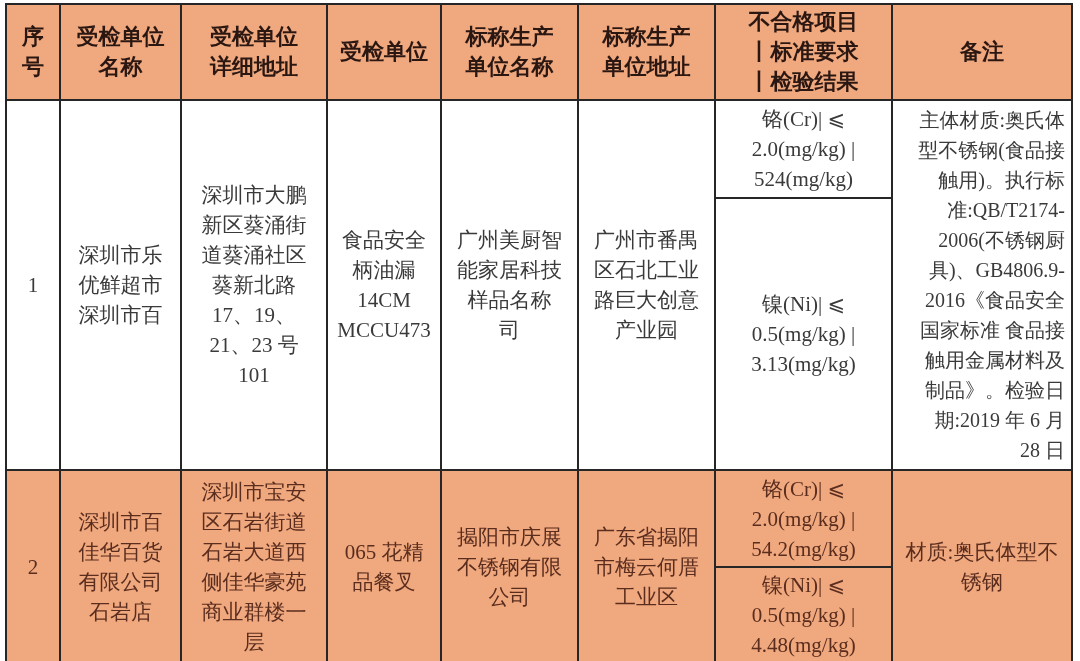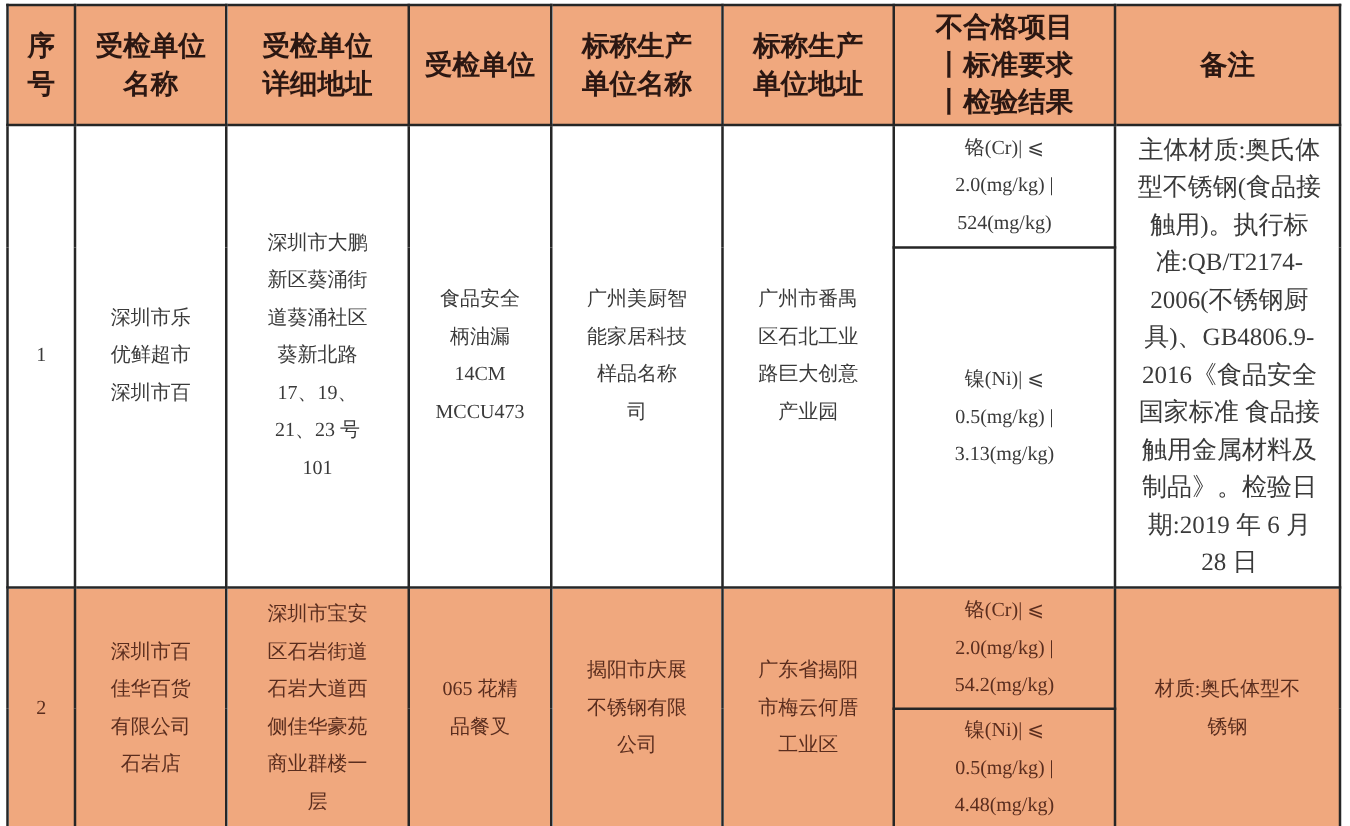--- a/index.html
+++ b/index.html
@@ -43,31 +43,31 @@
   tr.r2b { height: 96px; }
 
   th {
     background: var(--cell-orange, #f0a87e);
     color: var(--header-text, #2b1712);
     font-size: 22px;
     font-weight: bold;
     line-height: 30px;
   }
   td {
-    font-size: 16px;
+    font-size: 21px;
     line-height: 30px;
     color: var(--text-dark, #3a3a3a);
     background: #ffffff;
   }
   tr.r2a td, tr.r2b td {
     background: var(--cell-orange, #f0a87e);
     color: var(--text-brown, #5a2d1e);
   }
   td.remark-left {
-    text-align: center;
+    text-align: right;
     padding: 4px 6px 4px 9px;
     font-size: 20px;
   }
 </style>
 </head>
 <body>
 
 <table class="inspection">
   <colgroup>
     <col class="c0">

